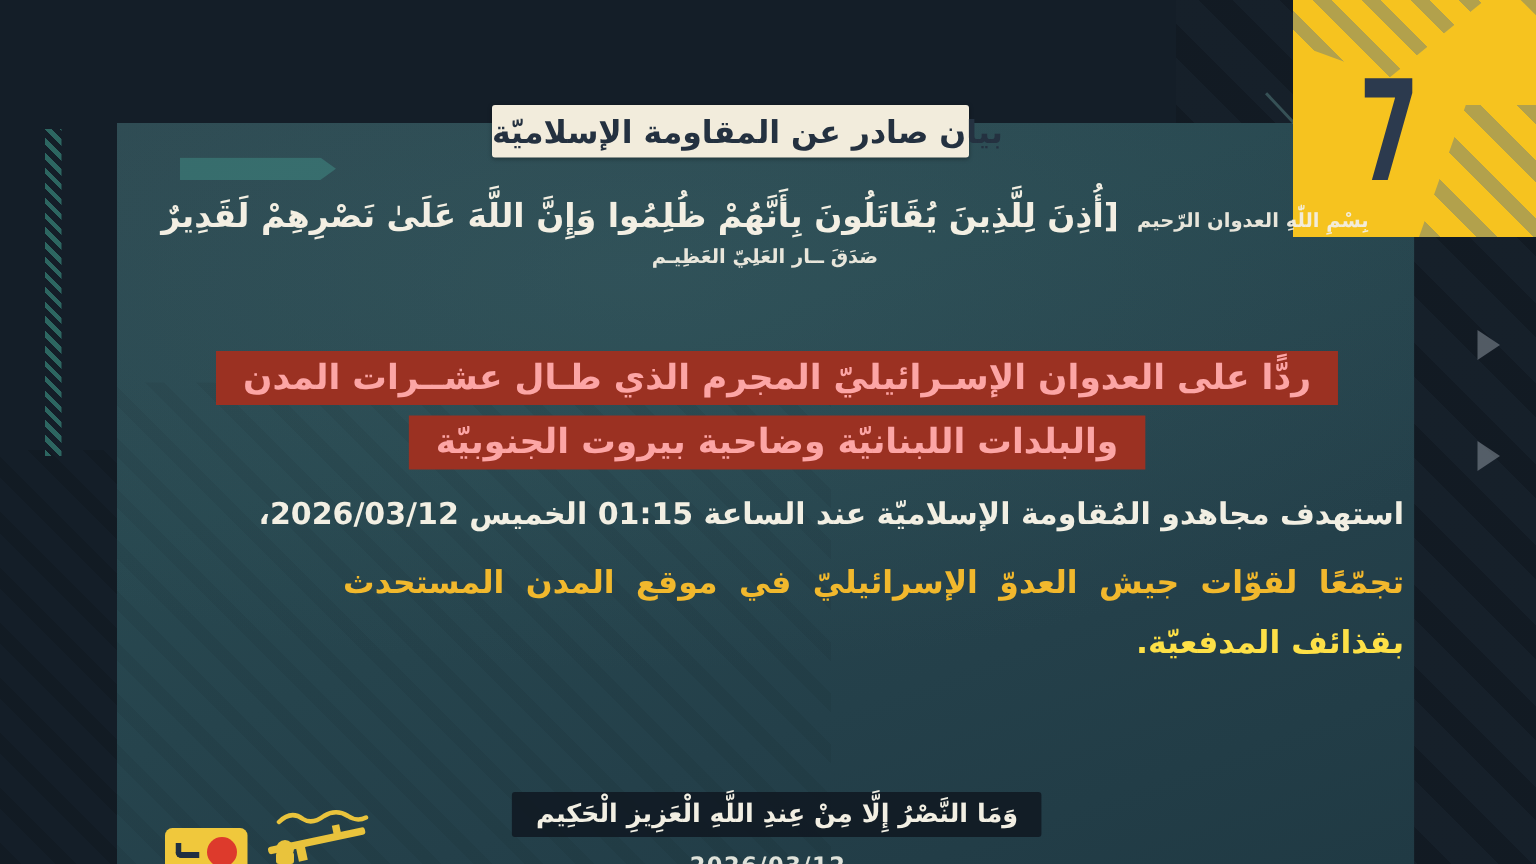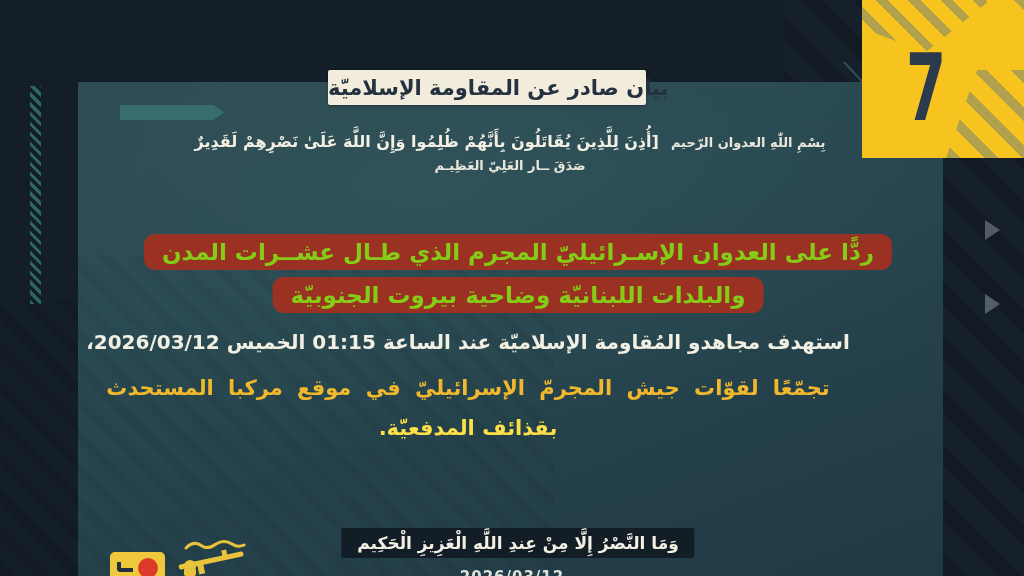--- a/index.html
+++ b/index.html
@@ -91,33 +91,33 @@
   .header-box .t{
     font-size:21px;font-weight:800;color:#243140;direction:rtl;white-space:nowrap;
   }
   
   .quran{
     position:absolute;left:110px;top:132px;width:800px;
     direction:rtl;text-align:center;color:#f3efe3;
   }
   .quran .line{display:flex;direction:rtl;justify-content:center;align-items:baseline;gap:12px;white-space:nowrap;}
   .quran .line+.line{margin-top:7px;}
-  .quran .big{font-size:16px;font-weight:700;letter-spacing:.2px;}
+  .quran .big{font-size:22px;font-weight:700;letter-spacing:.2px;}
   .quran .small{font-size:13px;font-weight:700;opacity:.95;}
   
   .banner{
     position:absolute;left:518px;transform:translateX(-50%);
-    background:#9b3122;color:#84cc16;direction:rtl;white-space:nowrap;
-    font-size:23px;font-weight:800;line-height:36px;height:36px;padding:0 18px;border-radius:11px;
+    background:#9b3122;color:#fca5a5;direction:rtl;white-space:nowrap;
+    font-size:23px;font-weight:800;line-height:36px;height:36px;padding:0 18px;
   }
   .banner.b1{top:234px;}
   .banner.b2{top:277px;}
   
   .stmt{
-    position:absolute;left:0;width:936px;text-align:center;direction:rtl;
+    position:absolute;left:0;width:936px;text-align:right;direction:rtl;
     font-weight:800;white-space:nowrap;
   }
   .stmt.intro{top:330px;font-size:20px;color:#f2efe3;}
   .stmt.y1{top:376px;font-size:21px;color:#f1b82d;word-spacing:7px;}
   .stmt.y2{top:416px;font-size:21px;color:#fde047;}
   
   .closing{
     position:absolute;left:518px;top:512px;transform:translateX(-50%);
     background:rgba(15,23,33,.85);color:#f2efe3;direction:rtl;white-space:nowrap;
     font-size:17px;font-weight:800;padding:5px 16px;border-radius:2px;margin-top:16px;
@@ -177,21 +177,21 @@
     </div>
     <div class="line">
       <span class="small">صَدَقَ ــار العَلِيّ العَظِيـم</span>
     </div>
   </div>
 
   <div class="banner b1">ردًّا على العدوان الإسـرائيليّ المجرم الذي طـال عشــرات المدن</div>
   <div class="banner b2">والبلدات اللبنانيّة وضاحية بيروت الجنوبيّة</div>
 
   <div class="stmt intro">استهدف مجاهدو المُقاومة الإسلاميّة عند الساعة 01:15 الخميس 2026/03/12،</div>
-  <div class="stmt y1">تجمّعًا لقوّات جيش المجرمّ الإسرائيليّ في موقع مركبا المستحدث</div>
+  <div class="stmt y1">تجمّعًا لقوّات جيش العدوّ الإسرائيليّ في موقع المدن المستحدث</div>
   <div class="stmt y2">بقذائف المدفعيّة.</div>
 
   <div class="closing">وَمَا النَّصْرُ إِلَّا مِنْ عِندِ اللَّهِ الْعَزِيزِ الْحَكِيم</div>
 
   <div class="footer-date">2026/03/12</div>
 
   <div class="press-logo">
     <span class="dot"></span>
     <span class="mark"></span>
   </div>

